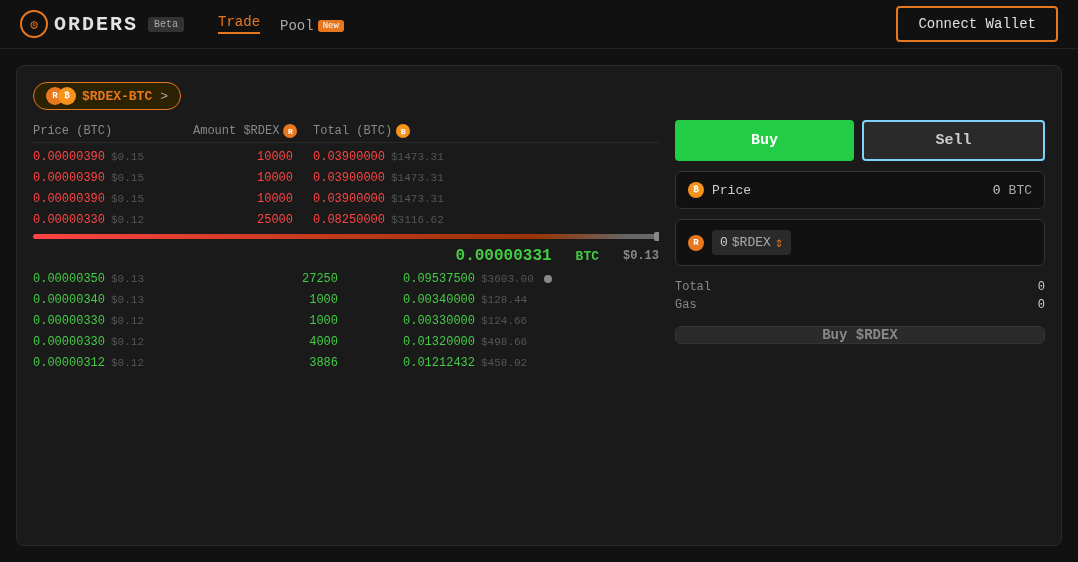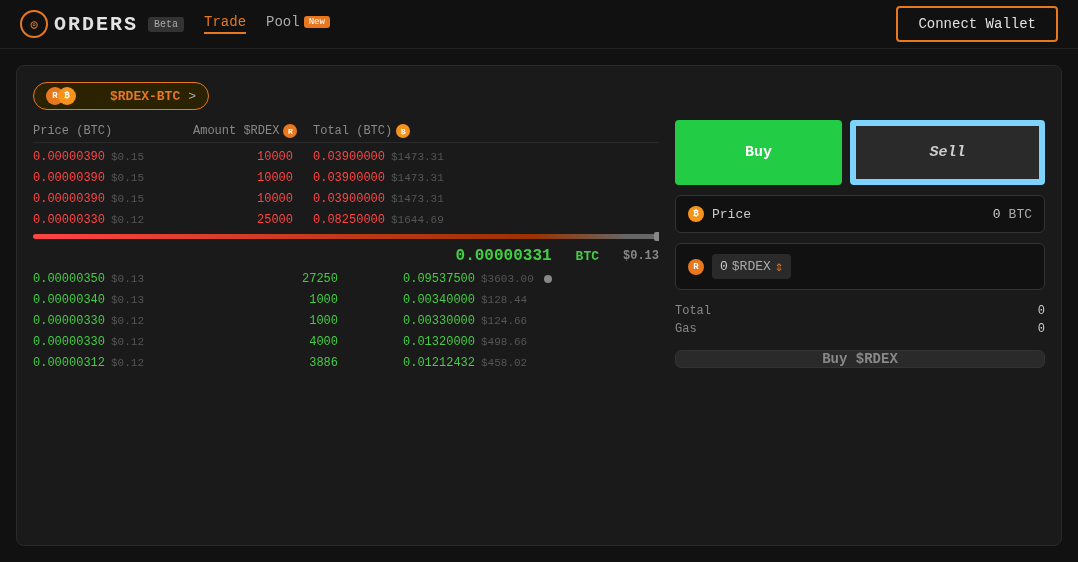--- a/index.html
+++ b/index.html
@@ -52,23 +52,23 @@
     .badge-beta {
       background: #333;
       color: #aaa;
       font-size: 10px;
       padding: 2px 6px;
       border-radius: 3px;
       margin-left: 4px;
     }
     .nav {
       display: flex;
-      align-items: flex-start;
+      align-items: flex-end;
       gap: 20px;
-      margin-left: 10px;
+      margin-left: 24px;
     }
     .nav-item {
       color: #aaa;
       text-decoration: none;
       font-size: 14px;
       cursor: pointer;
     }
     .nav-item.active {
       color: #e87820;
       border-bottom: 2px solid #e87820;
@@ -155,21 +155,20 @@
       justify-content: center;
       font-size: 9px;
       color: #fff;
       font-weight: bold;
       margin-left: -6px;
     }
     .pair-label {
       color: #e87820;
       font-size: 13px;
       font-weight: bold;
-      margin-left: 28px;
     }
     .pair-chevron {
       color: #aaa;
       margin-left: 2px;
     }
 
     
     .content-area {
       display: flex;
       gap: 16px;
@@ -286,28 +285,27 @@
       border-radius: 4px;
       font-size: 15px;
       font-weight: bold;
       cursor: pointer;
       font-family: inherit;
     }
     .btn-sell {
       flex: 1;
       background: #2a2a2a;
       color: #ccc;
-      border: 6px solid #7dd3fc;
-      padding: 18px;
+      border: 2px solid #7dd3fc;
+      padding: 10px;
       border-radius: 4px;
       font-size: 15px;
       font-weight: bold;
       cursor: pointer;
       font-family: inherit;
-      font-style: italic;
     }
 
     
     .input-group {
       background: #111;
       border: 1px solid #333;
       border-radius: 6px;
       padding: 10px 12px;
       display: flex;
       align-items: center;
@@ -481,21 +479,21 @@
     </div>
   </div>
             <div class="ob-row sell">
     <div class="price-cell">
       <span>0.00000330</span>
       <span class="price-usd">$0.12</span>
     </div>
     <div class="amount-cell">25000</div>
     <div class="total-cell">
       <span>0.08250000</span>
-      <span class="total-usd">$1644.69</span>
+      <span class="total-usd">$3116.62</span>
     </div>
   </div>
           </div>
 
         <div style="display:flex;align-items:center;margin:4px 0;">
           <div style="flex:1;height:5px;background:linear-gradient(to right,#ff4444 0%,#993300 80%,#666 95%);border-radius:3px;position:relative;">
             <div style="position:absolute;right:-4px;top:-2px;width:9px;height:9px;background:#888;border-radius:2px;"></div>
           </div>
         </div>
 

